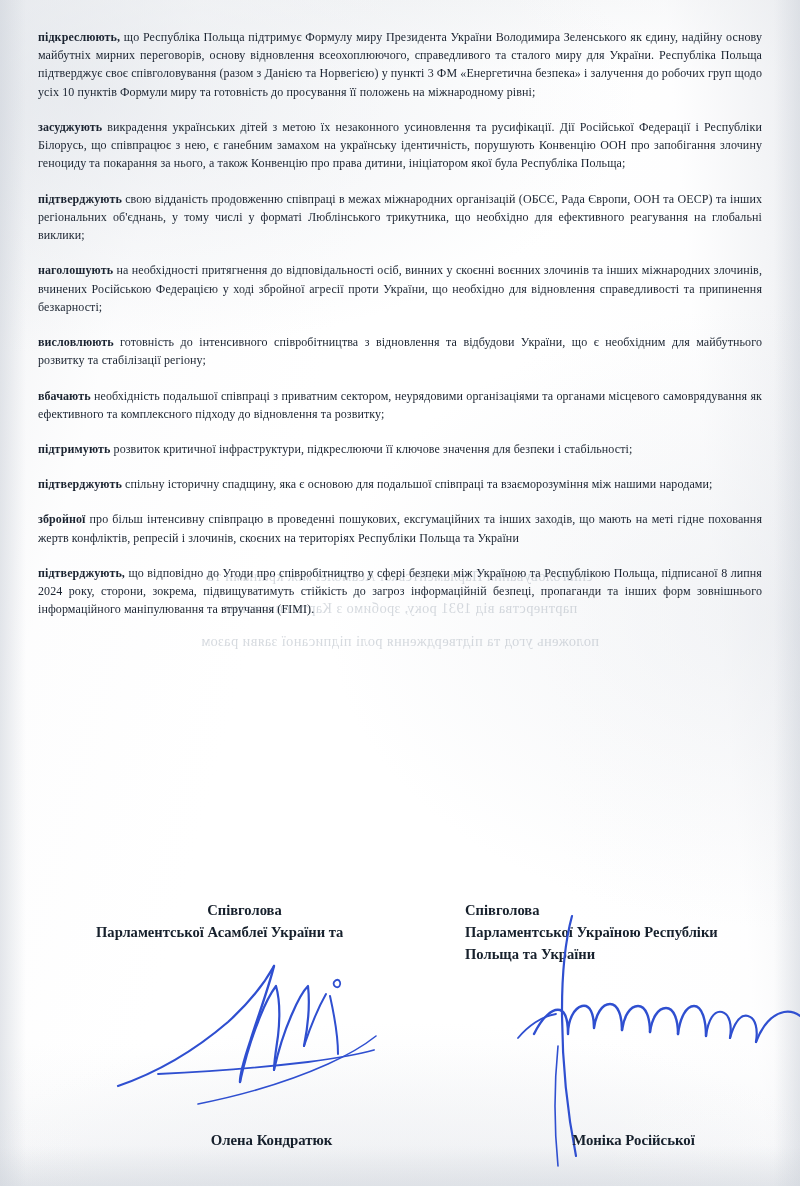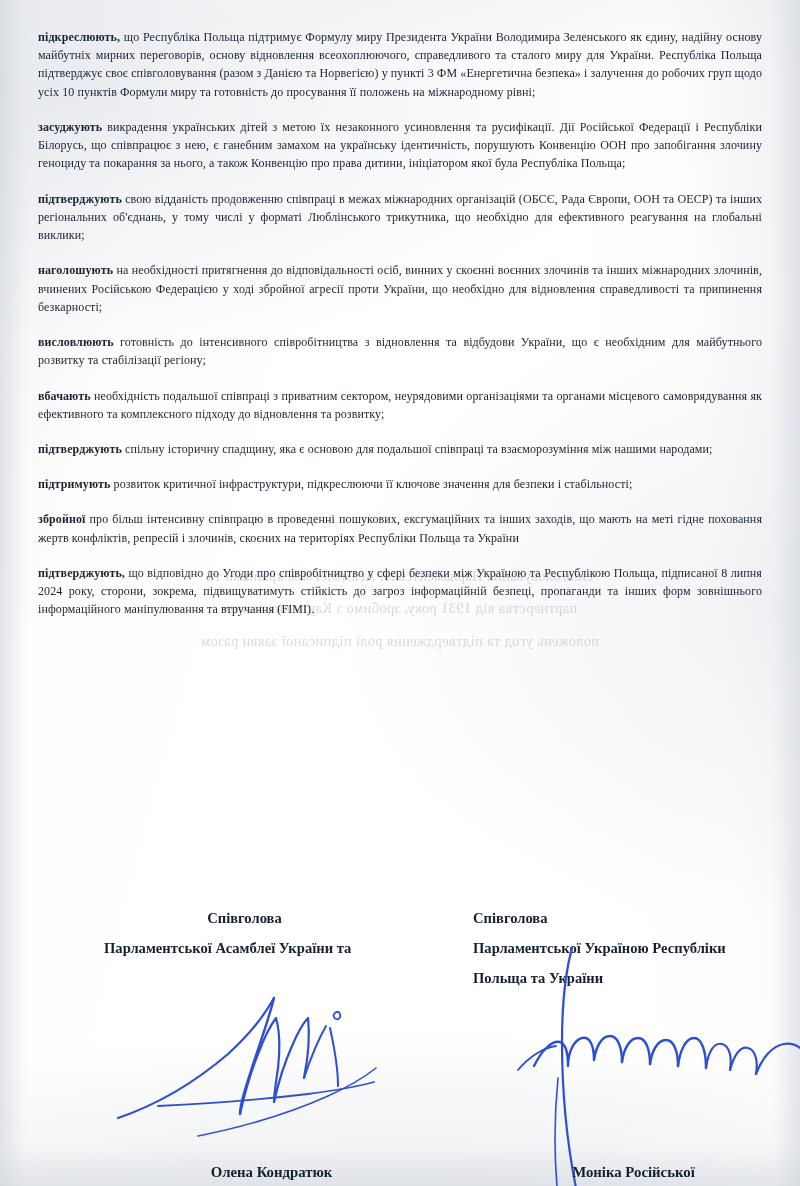--- a/index.html
+++ b/index.html
@@ -77,21 +77,21 @@
     width: 47%;
     position: relative;
   }
   .sig-col.left { padding-left: 58px; }
   .sig-col.right { padding-left: 72px; }
   .sig-title {
     font-size: 14.6px;
     font-weight: bold;
     color: #16202c;
     line-height: 1.5;
-    margin: 8px;
+    margin: 0;
   }
   .sig-title.center-left { text-align: center; }
   .sig-graphic {
     position: relative;
     height: 150px;
   }
   .sig-name {
     font-size: 14.8px;
     font-weight: bold;
     color: #16202c;
@@ -144,22 +144,22 @@
     <div>положень угод та підтвердження ролі підписаної заяви разом</div>
   </div>
 
   <div class="content">
     <p class="para"><span class="lead">підкреслюють,</span><span> що Республіка Польща підтримує Формулу миру Президента України Володимира Зеленського як єдину, надійну основу майбутніх мирних переговорів, основу відновлення всеохоплюючого, справедливого та сталого миру для України. Республіка Польща підтверджує своє співголовування (разом з Данією та Норвегією) у пункті 3 ФМ «Енергетична безпека» і залучення до робочих груп щодо усіх 10 пунктів Формули миру та готовність до просування її положень на міжнародному рівні;</span></p>
     <p class="para"><span class="lead">засуджують</span><span> викрадення українських дітей з метою їх незаконного усиновлення та русифікації. Дії Російської Федерації і Республіки Білорусь, що співпрацює з нею, є ганебним замахом на українську ідентичність, порушують Конвенцію ООН про запобігання злочину геноциду та покарання за нього, а також Конвенцію про права дитини, ініціатором якої була Республіка Польща;</span></p>
     <p class="para"><span class="lead">підтверджують</span><span> свою відданість продовженню співпраці в межах міжнародних організацій (ОБСЄ, Рада Європи, ООН та ОЕСР) та інших регіональних об'єднань, у тому числі у форматі Люблінського трикутника, що необхідно для ефективного реагування на глобальні виклики;</span></p>
     <p class="para"><span class="lead">наголошують</span><span> на необхідності притягнення до відповідальності осіб, винних у скоєнні воєнних злочинів та інших міжнародних злочинів, вчинених Російською Федерацією у ході збройної агресії проти України, що необхідно для відновлення справедливості та припинення безкарності;</span></p>
     <p class="para"><span class="lead">висловлюють</span><span> готовність до інтенсивного співробітництва з відновлення та відбудови України, що є необхідним для майбутнього розвитку та стабілізації регіону;</span></p>
     <p class="para"><span class="lead">вбачають</span><span> необхідність подальшої співпраці з приватним сектором, неурядовими організаціями та органами місцевого самоврядування як ефективного та комплексного підходу до відновлення та розвитку;</span></p>
+    <p class="para"><span class="lead">підтримують</span><span> розвиток критичної інфраструктури, підкреслюючи її ключове значення для безпеки і стабільності;</span></p>
     <p class="para"><span class="lead">підтверджують</span><span> спільну історичну спадщину, яка є основою для подальшої співпраці та взаєморозуміння між нашими народами;</span></p>
-    <p class="para"><span class="lead">підтримують</span><span> розвиток критичної інфраструктури, підкреслюючи її ключове значення для безпеки і стабільності;</span></p>
     <p class="para"><span class="lead">збройної</span><span> про більш інтенсивну співпрацю в проведенні пошукових, ексгумаційних та інших заходів, що мають на меті гідне поховання жертв конфліктів, репресій і злочинів, скоєних на територіях Республіки Польща та України</span></p>
     <p class="para"><span class="lead">підтверджують,</span><span> що відповідно до Угоди про співробітництво у сфері безпеки між Україною та Республікою Польща, підписаної 8 липня 2024 року, сторони, зокрема, підвищуватимуть стійкість до загроз інформаційній безпеці, пропаганди та інших форм зовнішнього інформаційного маніпулювання та втручання (FIMI).</span></p>
   </div>
 
   <div class="signatures">
     <div class="sig-row">
       <div class="sig-col left">
         <p class="sig-title center-left">Співголова</p>
         <p class="sig-title">Парламентської Асамблеї України та</p>
       </div>

